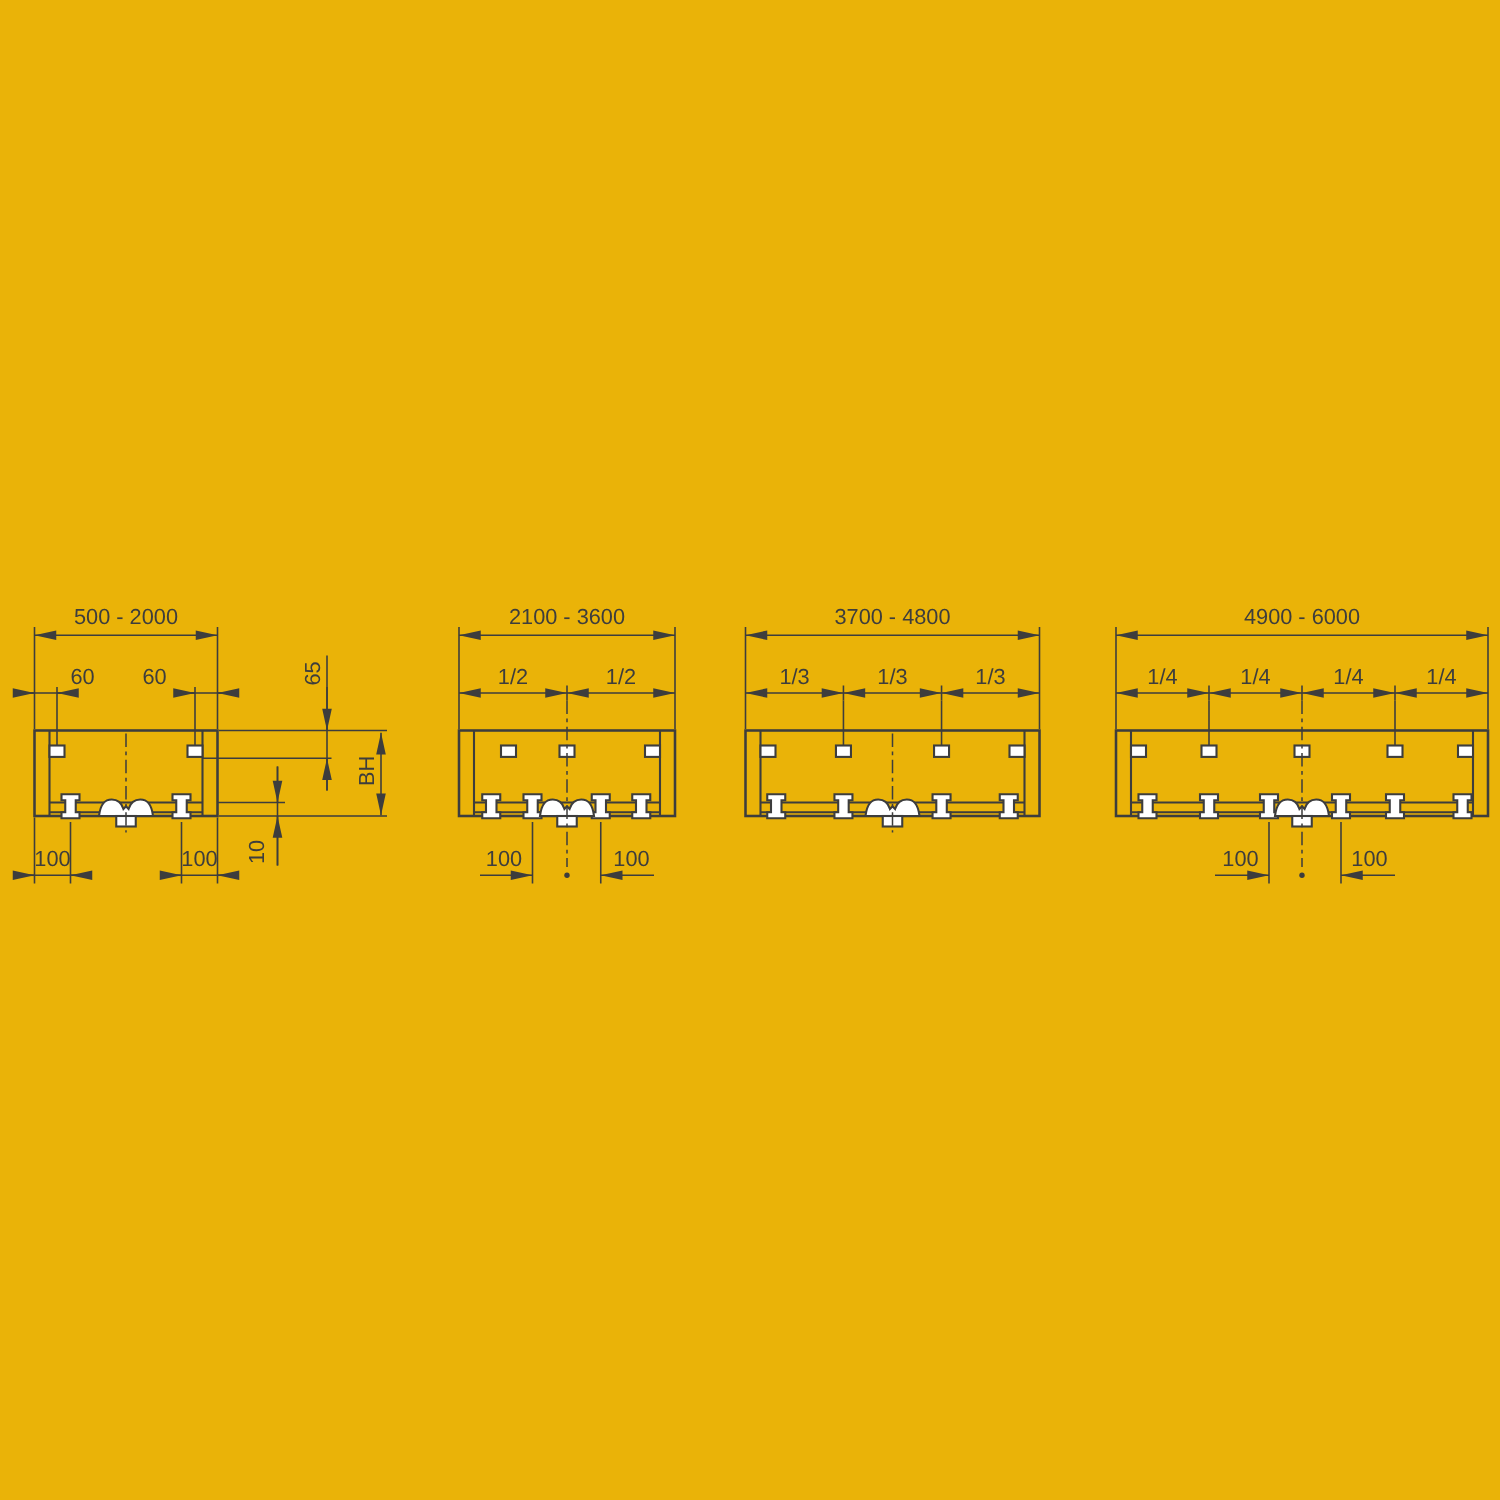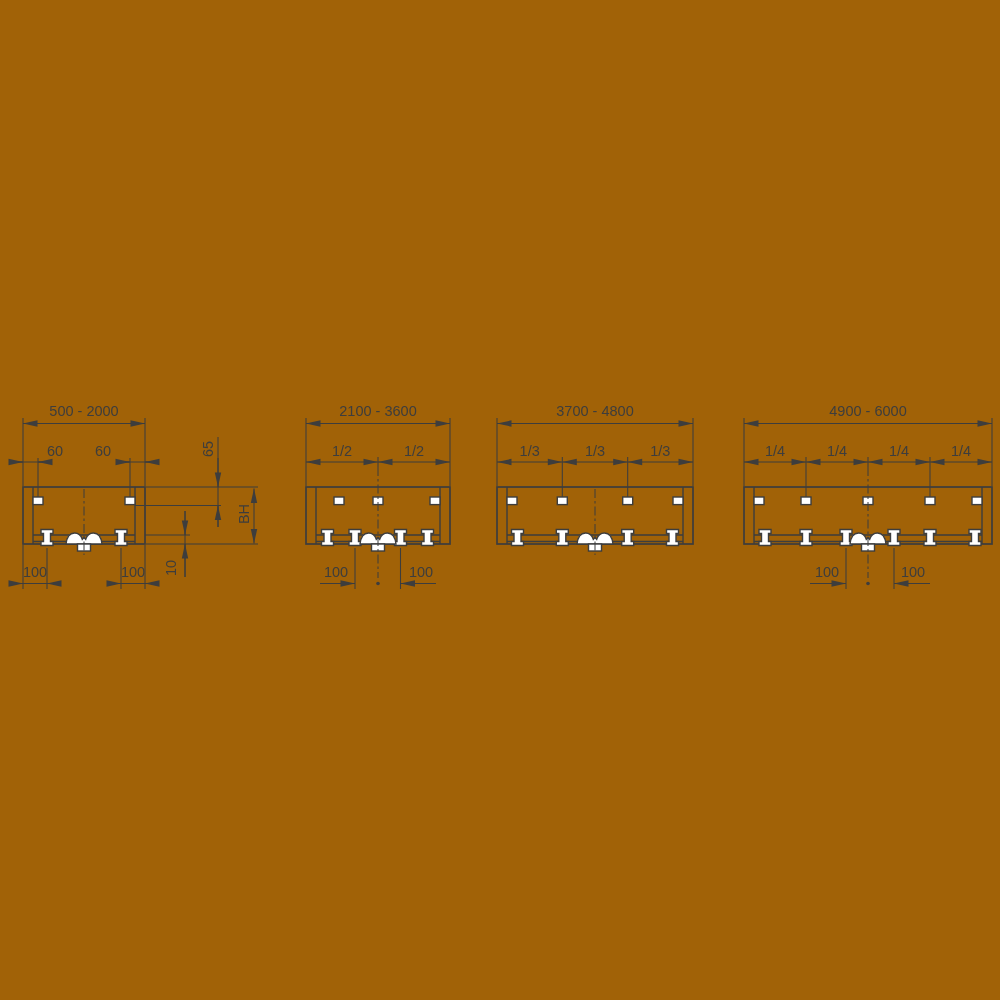--- a/index.html
+++ b/index.html
@@ -1,16 +1,16 @@
 <!DOCTYPE html>
 <html><head>
 <meta charset="utf-8">
 <style>
   html,body { margin:0; padding:0; background:#ffffff; }
-  .stage { width:1000px; height:1000px; background:#a16207; position:relative; overflow:hidden; }
+  .stage { width:1000px; height:1000px; background:#eab308; position:relative; overflow:hidden; }
   svg text {
     font-family:"Liberation Sans", sans-serif;
     font-size:14.5px;
     fill:#3d3d3d;
   }
   .ln  { fill:none; stroke:#3d3d3d; stroke-width:1.7; }            
   .md  { fill:none; stroke:#3d3d3d; stroke-width:1.4; }            
   .th  { fill:none; stroke:#3d3d3d; stroke-width:1.05; }           
   .wf  { fill:#ffffff; stroke:#3d3d3d; stroke-width:1.4; }         
   .cl  { fill:none; stroke:#3d3d3d; stroke-width:1;

